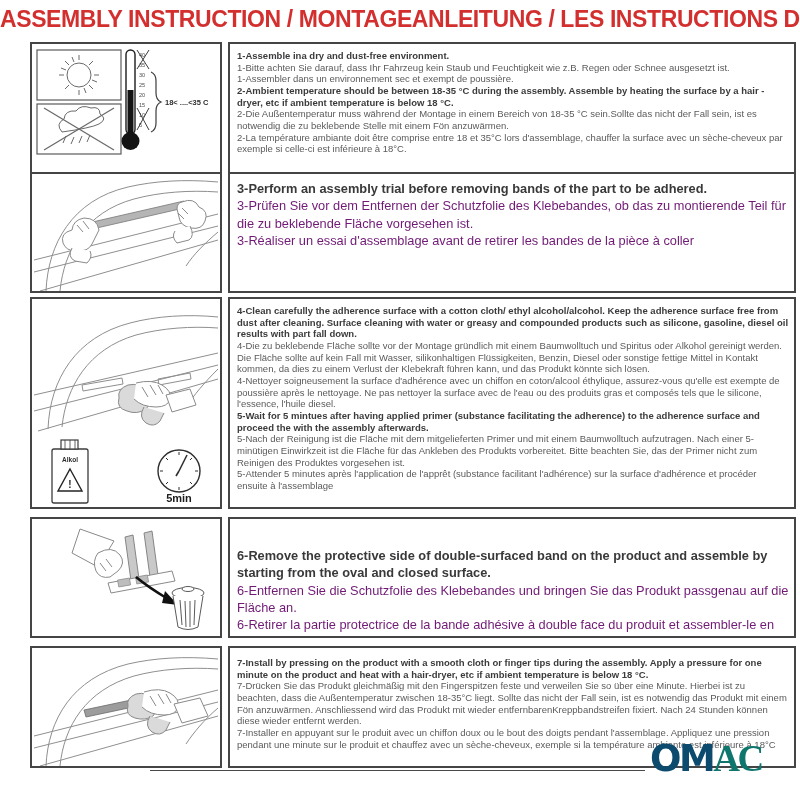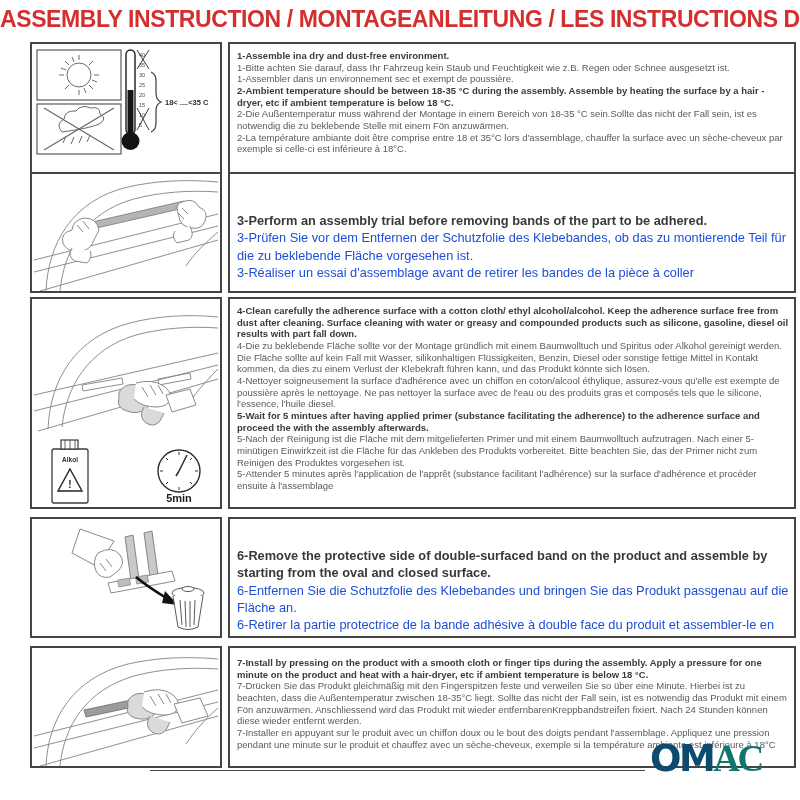--- a/index.html
+++ b/index.html
@@ -11,24 +11,24 @@
   .img-box{left:30px;width:192px;}
   .text-box{left:228px;width:568px;padding:6px 5px 3px 7px;}
   .r1{top:42px;height:150px;}
   .r2{top:172px;height:121px;}
   .r3{top:297px;height:212px;}
   .r4{top:517px;height:121px;}
   .r5{top:646px;height:122px;}
   p{margin:0;}
   .small{font-size:9.5px;line-height:1.23;color:#5a5a5c;}
   .small.b{font-weight:bold;color:#3b3b3d;}
-  .big{font-size:12.8px;line-height:1.35;color:#1d4ed8;}
+  .big{font-size:12.8px;line-height:1.35;color:#701a75;}
   .big.b{font-weight:bold;color:#39393b;}
   .sp{}
-  .pt22{padding-top:38px;}
+  .pt22{padding-top:6px;}
   .pt12{padding-top:28px;}
   .footer-line{position:absolute;top:770px;left:150px;width:495px;border-top:1.6px solid #4a4a4a;}
   .logo{position:absolute;top:740px;left:650px;font-family:"DejaVu Sans", sans-serif;
         font-weight:900;font-size:37px;letter-spacing:-2.5px;line-height:1;white-space:nowrap;}
   .logo .lb{color:#0c4a6e;}
   .logo .lr{color:#0f766e;font-family:Liberation Serif, serif;}
   svg{display:block;}
   .ln{fill:none;stroke:#8f8f8f;stroke-width:1;}
   .dk{fill:none;stroke:#5a5a5a;stroke-width:1.2;}
 </style>

